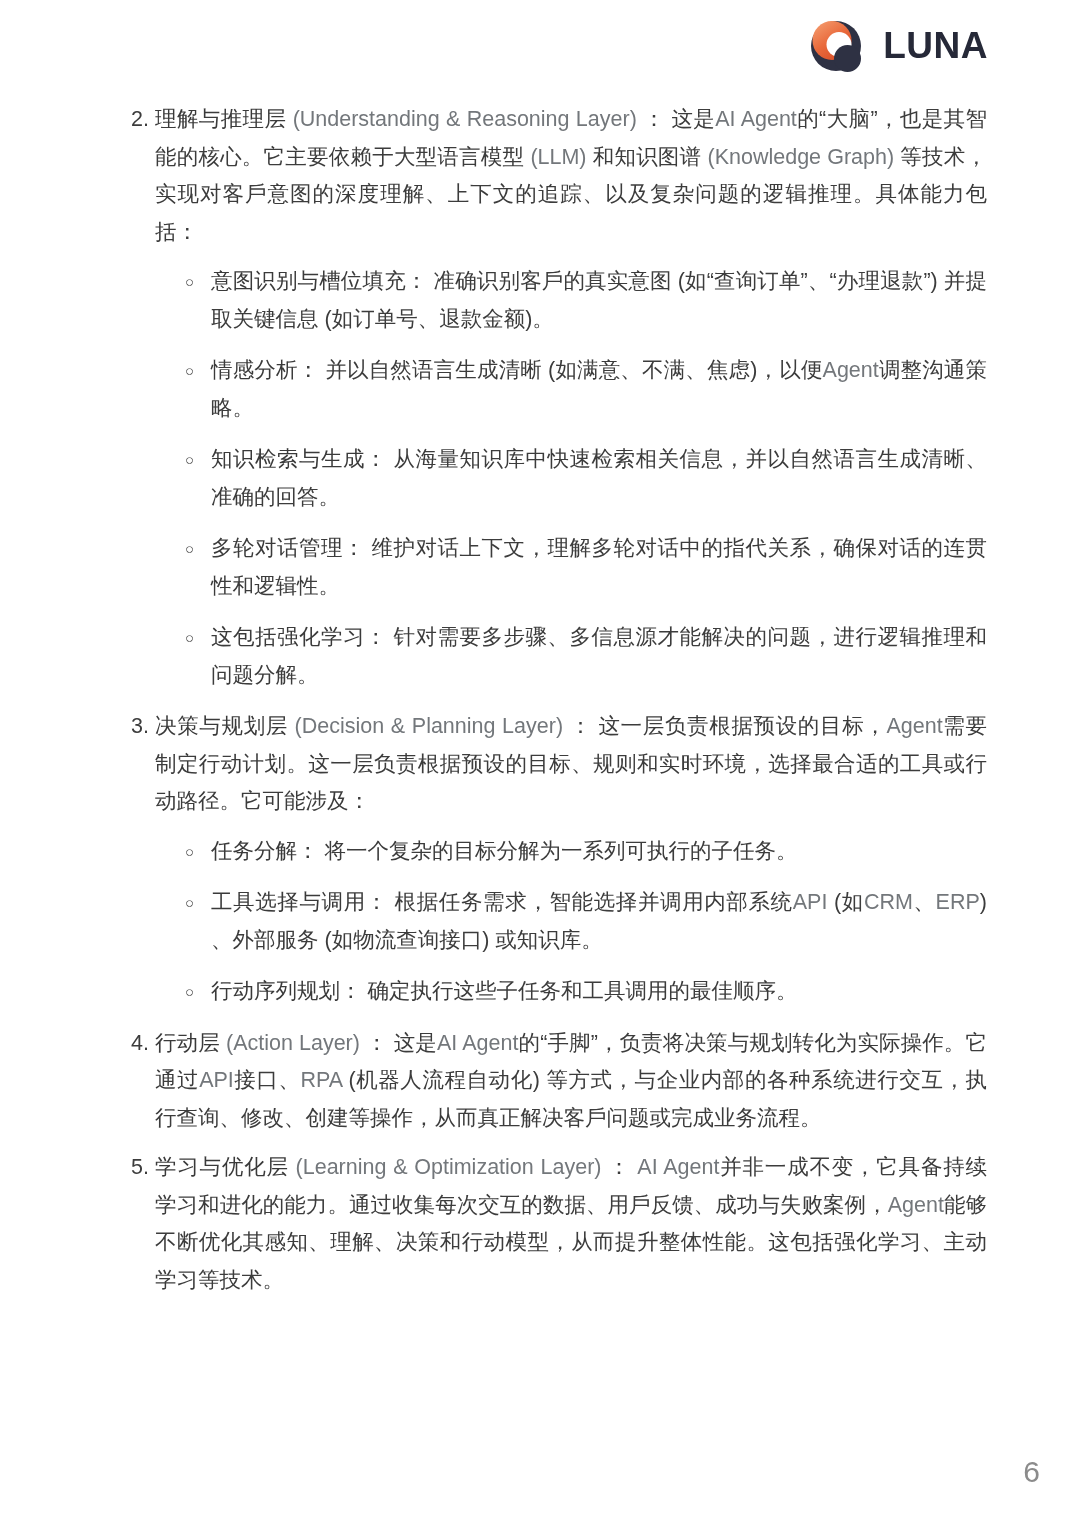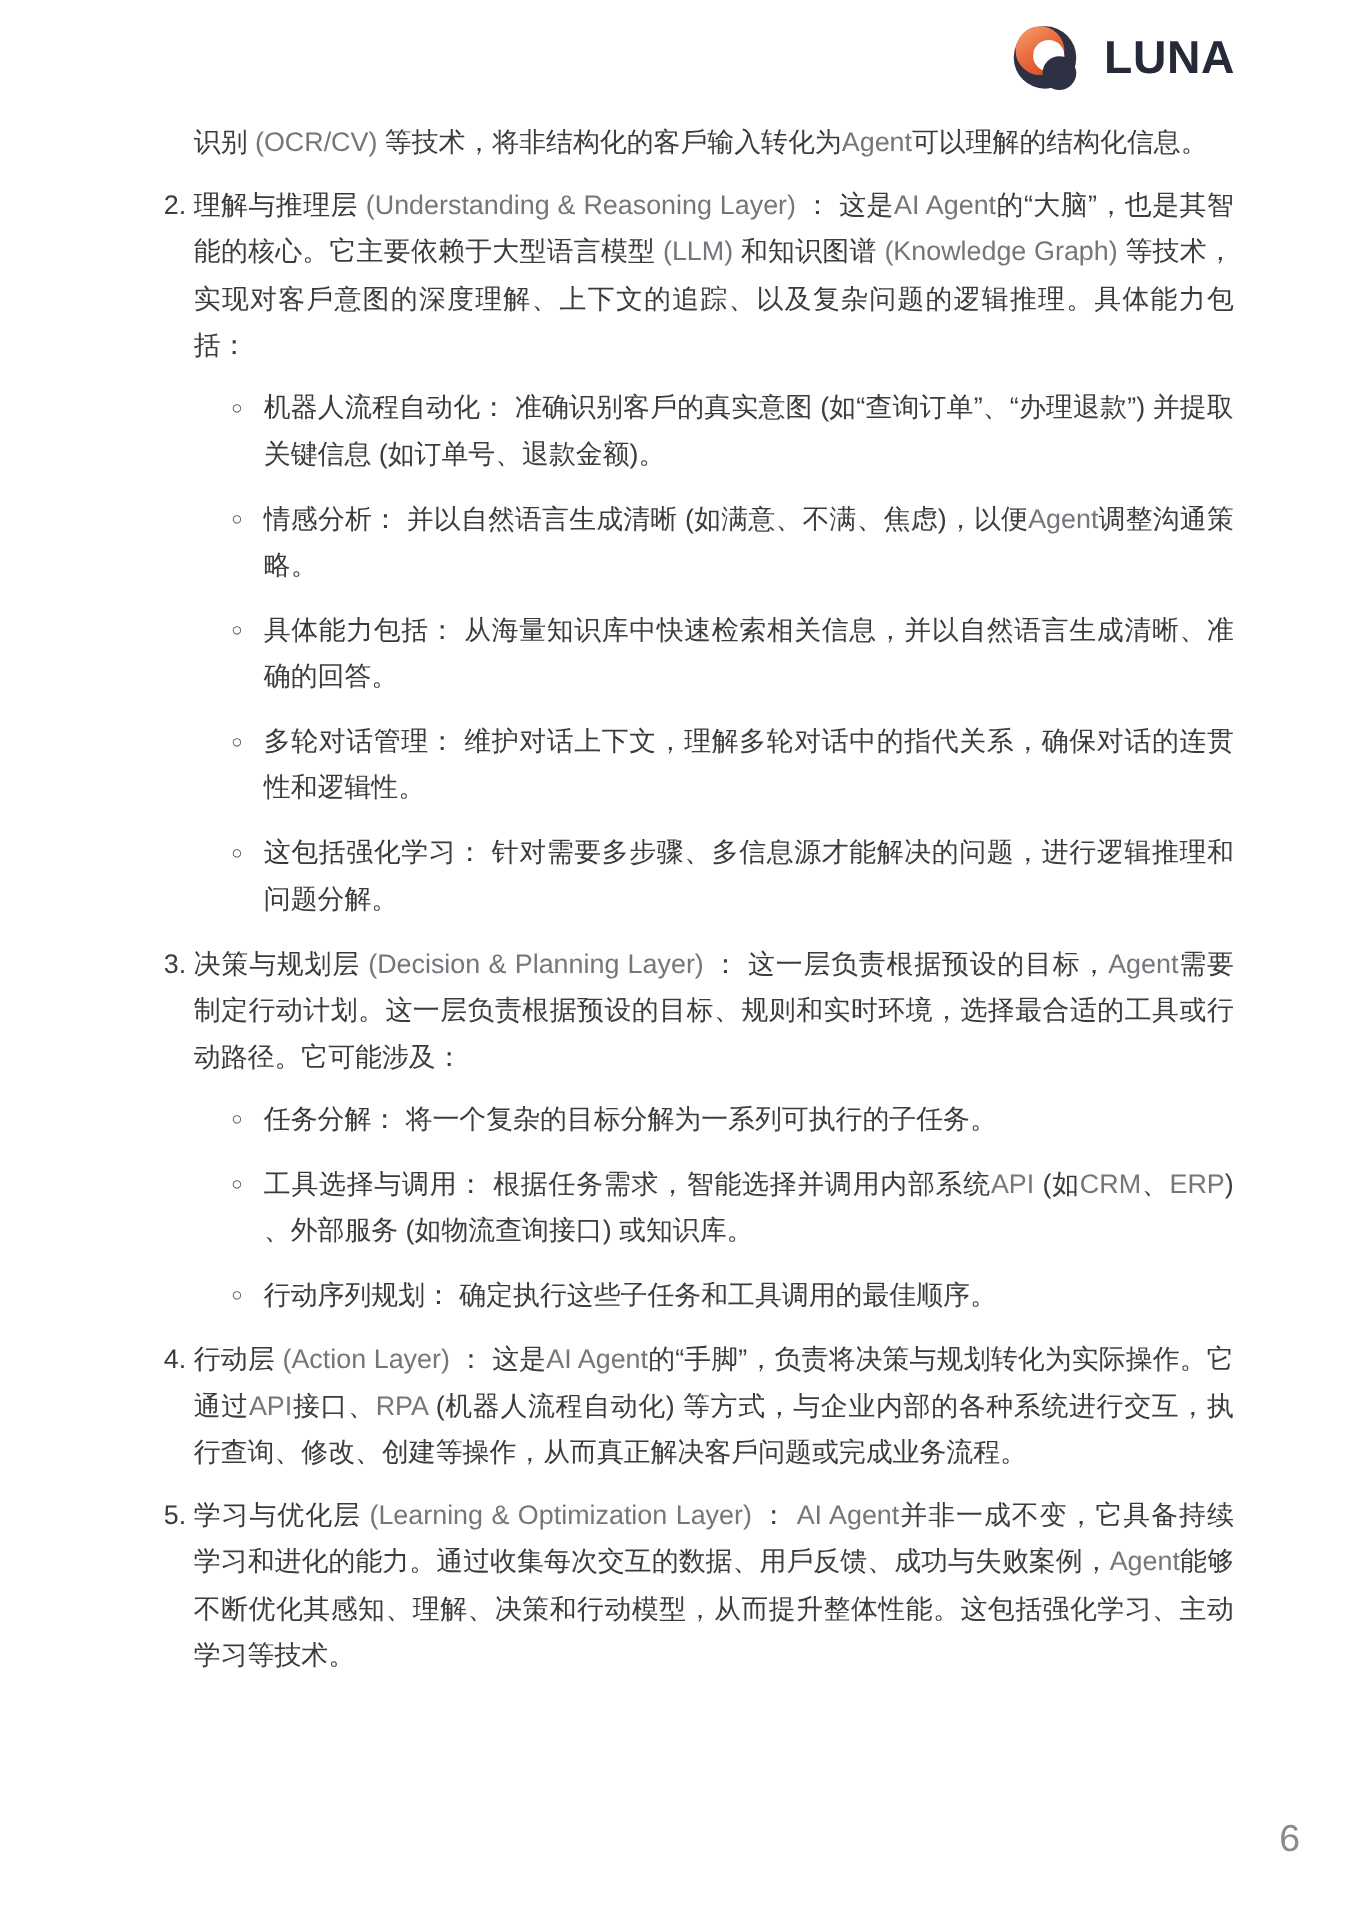--- a/index.html
+++ b/index.html
@@ -57,25 +57,24 @@
       <circle cx="26" cy="26" r="25" fill="#2e3143"></circle>
       <circle cx="22" cy="20.5" r="19.5" fill="url(#lg)"></circle>
       <circle cx="29" cy="24.5" r="12.5" fill="#ffffff"></circle>
       <circle cx="37.5" cy="38.5" r="13.5" fill="#2e3143"></circle>
     </svg>
   </span>
   <span class="brand">LUNA</span>
 </div>
 
 <div class="doc">
-    <div class="block para"><span class="r n">识别 </span><span class="r g">(OCR/CV)</span><span class="r n"> 等技术，将非结构化的客戶输入转化为</span><span class="r g">Agent</span><span class="r n">可以理解的结构化信息。</span></div>
     <div class="block numbered"><span class="marker">2.</span><span class="r b">理解与推理层 </span><span class="r g">(Understanding &amp; Reasoning Layer)</span><span class="r n"> ： 这是</span><span class="r g">AI Agent</span><span class="r n">的“大脑”，也是其智能的核心。它主要依赖于大型语言模型 </span><span class="r g">(LLM)</span><span class="r n"> 和知识图谱 </span><span class="r g">(Knowledge Graph)</span><span class="r n"> 等技术，实现对客戶意图的深度理解、上下文的追踪、以及复杂问题的逻辑推理。具体能力包括：</span></div>
-    <div class="block bullet"><span class="marker">○</span><span class="r b">机器人流程自动化：</span><span class="r n"> 准确识别客戶的真实意图 (如“查询订单”、“办理退款”) 并提取关键信息 (如订单号、退款金额)。</span></div>
+    <div class="block bullet"><span class="marker">○</span><span class="r b">意图识别与槽位填充：</span><span class="r n"> 准确识别客戶的真实意图 (如“查询订单”、“办理退款”) 并提取关键信息 (如订单号、退款金额)。</span></div>
     <div class="block bullet"><span class="marker">○</span><span class="r b">情感分析：</span><span class="r n"> 并以自然语言生成清晰 (如满意、不满、焦虑)，以便</span><span class="r g">Agent</span><span class="r n">调整沟通策略。</span></div>
-    <div class="block bullet"><span class="marker">○</span><span class="r b">具体能力包括：</span><span class="r n"> 从海量知识库中快速检索相关信息，并以自然语言生成清晰、准确的回答。</span></div>
+    <div class="block bullet"><span class="marker">○</span><span class="r b">知识检索与生成：</span><span class="r n"> 从海量知识库中快速检索相关信息，并以自然语言生成清晰、准确的回答。</span></div>
     <div class="block bullet"><span class="marker">○</span><span class="r b">多轮对话管理：</span><span class="r n"> 维护对话上下文，理解多轮对话中的指代关系，确保对话的连贯性和逻辑性。</span></div>
     <div class="block bullet"><span class="marker">○</span><span class="r b">这包括强化学习：</span><span class="r n"> 针对需要多步骤、多信息源才能解决的问题，进行逻辑推理和问题分解。</span></div>
     <div class="block numbered"><span class="marker">3.</span><span class="r b">决策与规划层 </span><span class="r g">(Decision &amp; Planning Layer)</span><span class="r n"> ： 这一层负责根据预设的目标，</span><span class="r g">Agent</span><span class="r n">需要制定行动计划。这一层负责根据预设的目标、规则和实时环境，选择最合适的工具或行动路径。它可能涉及：</span></div>
     <div class="block bullet"><span class="marker">○</span><span class="r b">任务分解：</span><span class="r n"> 将一个复杂的目标分解为一系列可执行的子任务。</span></div>
     <div class="block bullet"><span class="marker">○</span><span class="r b">工具选择与调用：</span><span class="r n"> 根据任务需求，智能选择并调用内部系统</span><span class="r g">API</span><span class="r n"> (如</span><span class="r g">CRM</span><span class="r n">、</span><span class="r g">ERP</span><span class="r n">) 、外部服务 (如物流查询接口) 或知识库。</span></div>
     <div class="block bullet"><span class="marker">○</span><span class="r b">行动序列规划：</span><span class="r n"> 确定执行这些子任务和工具调用的最佳顺序。</span></div>
     <div class="block numbered"><span class="marker">4.</span><span class="r b">行动层 </span><span class="r g">(Action Layer)</span><span class="r n"> ： 这是</span><span class="r g">AI Agent</span><span class="r n">的“手脚”，负责将决策与规划转化为实际操作。它通过</span><span class="r g">API</span><span class="r n">接口、</span><span class="r g">RPA</span><span class="r n"> (机器人流程自动化) 等方式，与企业内部的各种系统进行交互，执行查询、修改、创建等操作，从而真正解决客戶问题或完成业务流程。</span></div>
     <div class="block numbered"><span class="marker">5.</span><span class="r b">学习与优化层 </span><span class="r g">(Learning &amp; Optimization Layer)</span><span class="r n"> ： </span><span class="r g">AI Agent</span><span class="r n">并非一成不变，它具备持续学习和进化的能力。通过收集每次交互的数据、用戶反馈、成功与失败案例，</span><span class="r g">Agent</span><span class="r n">能够不断优化其感知、理解、决策和行动模型，从而提升整体性能。这包括强化学习、主动学习等技术。</span></div>
   </div>
 

